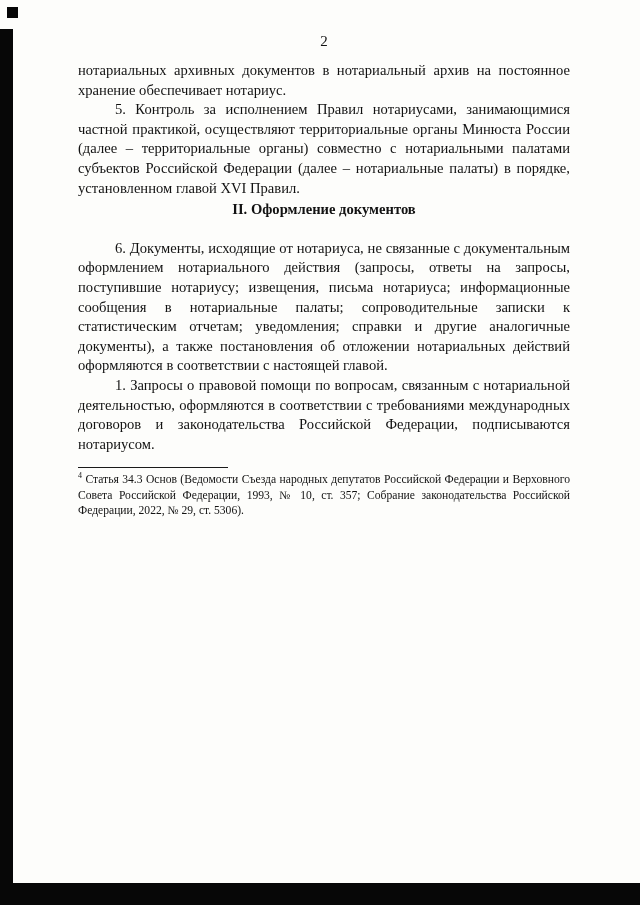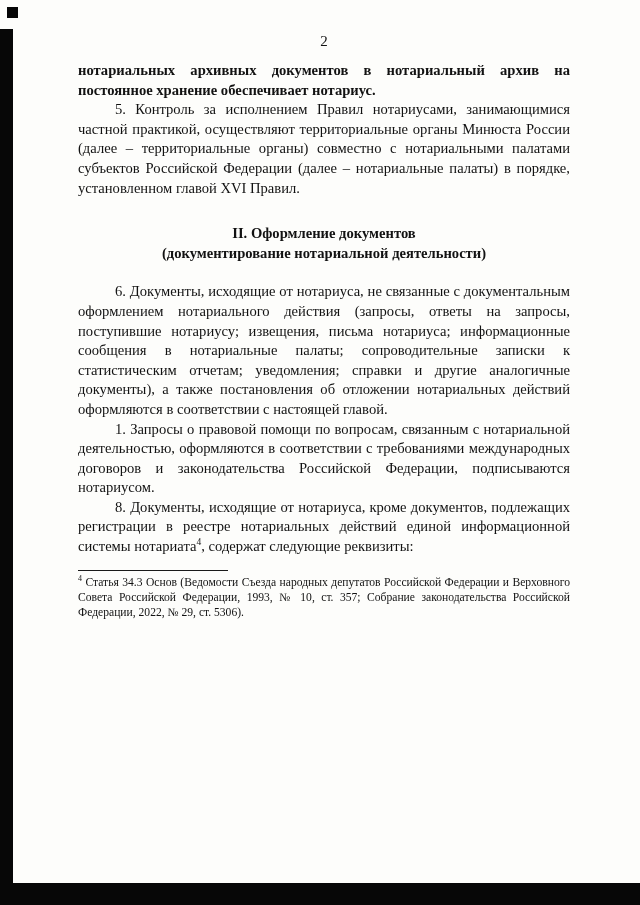--- a/index.html
+++ b/index.html
@@ -44,27 +44,27 @@
       line-height: 18px;
       margin-bottom: 11px;
     }
     p.body {
       margin: 0;
       font-size: 14.6px;
       line-height: 19.6px;
       text-align: justify;
       text-indent: 37px;
     }
-    p.noindent { text-indent: 0; font-weight: bold; }
+    p.noindent { text-indent: 0; }
     .heading {
       text-align: center;
       font-weight: bold;
       font-size: 14.6px;
       line-height: 19.6px;
-      margin: 26px 0 19px 0;
+      margin: 2px 0 19px 0;
     }
     sup.fn-ref {
       font-size: 9.5px;
       line-height: 0;
       vertical-align: super;
     }
     .footnote-sep {
       width: 150px;
       height: 0;
       border-top: 1.2px solid #1a1a1a;
@@ -87,25 +87,23 @@
   <div class="bottom-bar"></div>
 
   <div class="content">
     <div class="page-number">2</div>
 
     <p class="body noindent">нотариальных архивных документов в нотариальный архив на постоянное хранение обеспечивает нотариус.</p>
     <p class="body">5. Контроль за исполнением Правил нотариусами, занимающимися частной практикой, осуществляют территориальные органы Минюста России (далее – территориальные органы) совместно с нотариальными палатами субъектов Российской Федерации (далее – нотариальные палаты) в порядке, установленном главой XVI Правил.</p>
 
     <div class="heading">
       <div>II. Оформление документов</div>
-      <div>(документирование нотариальной деятельности)</div>
     </div>
 
     <p class="body">6. Документы, исходящие от нотариуса, не связанные с документальным оформлением нотариального действия (запросы, ответы на запросы, поступившие нотариусу; извещения, письма нотариуса; информационные сообщения в нотариальные палаты; сопроводительные записки к статистическим отчетам; уведомления; справки и другие аналогичные документы), а также постановления об отложении нотариальных действий оформляются в соответствии с настоящей главой.</p>
     <p class="body">1. Запросы о правовой помощи по вопросам, связанным с нотариальной деятельностью, оформляются в соответствии с требованиями международных договоров и законодательства Российской Федерации, подписываются нотариусом.</p>
 
-    <p class="body"><span>8. Документы, исходящие от нотариуса, кроме документов, подлежащих регистрации в реестре нотариальных действий единой информационной системы нотариата</span><sup class="fn-ref">4</sup><span>, содержат следующие реквизиты:</span></p>
 
     <div class="footnote-sep"></div>
 
     <div class="footnote"><sup class="fn-ref">4</sup><span> Статья 34.3 Основ (Ведомости Съезда народных депутатов Российской Федерации и Верховного Совета Российской Федерации, 1993, № 10, ст. 357; Собрание законодательства Российской Федерации, 2022, № 29, ст. 5306).</span></div>
   </div>
 </div>
 
 </body></html>

